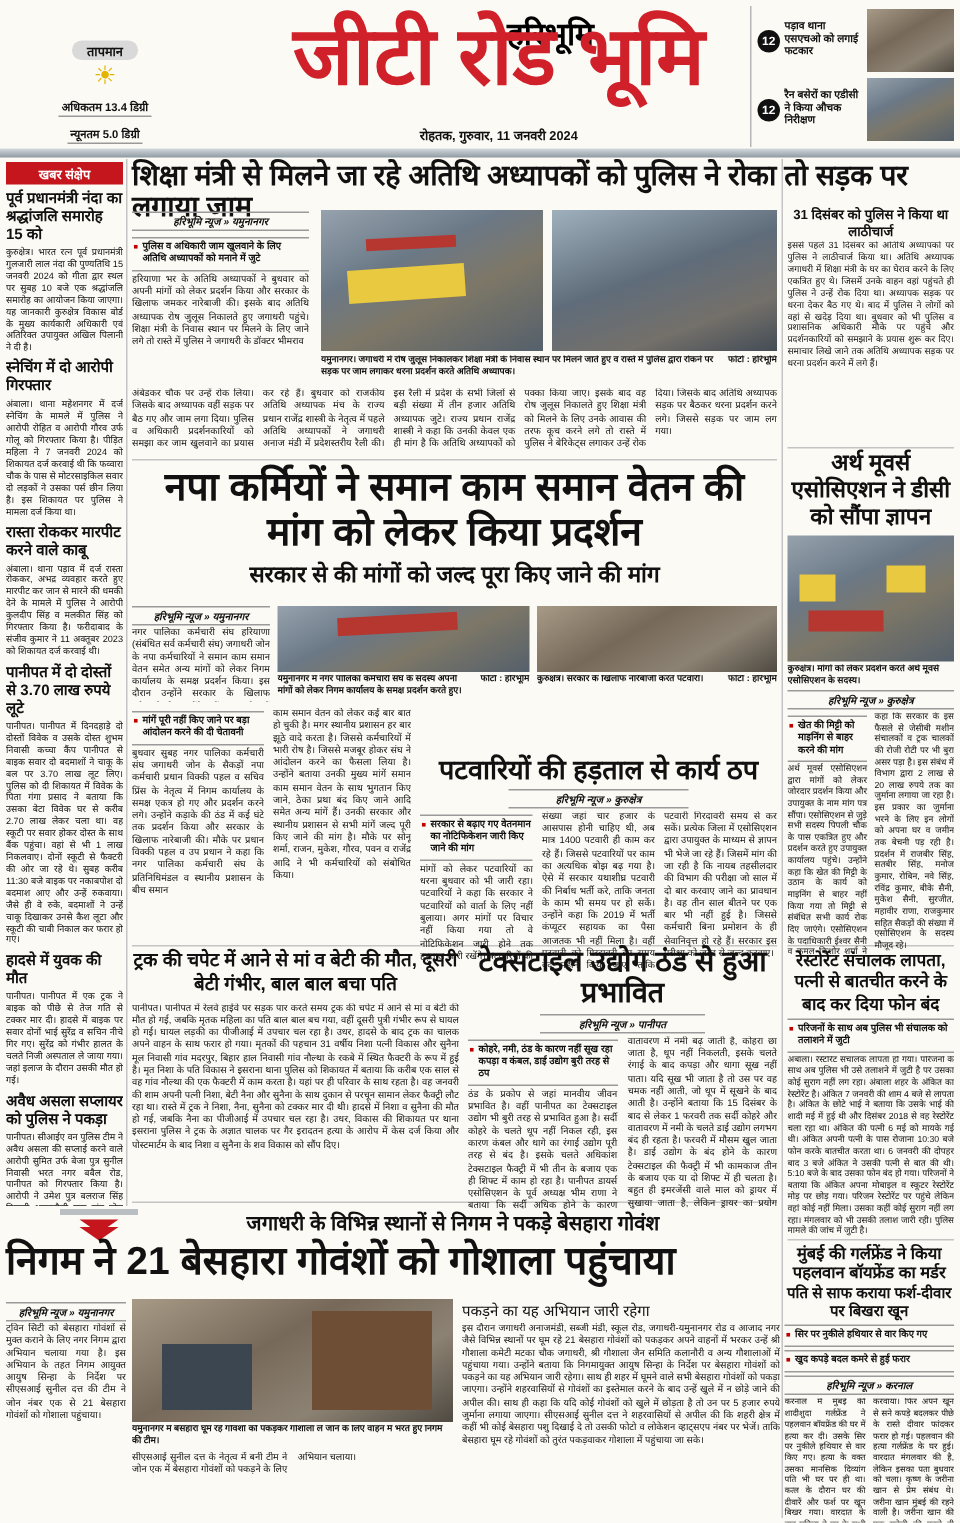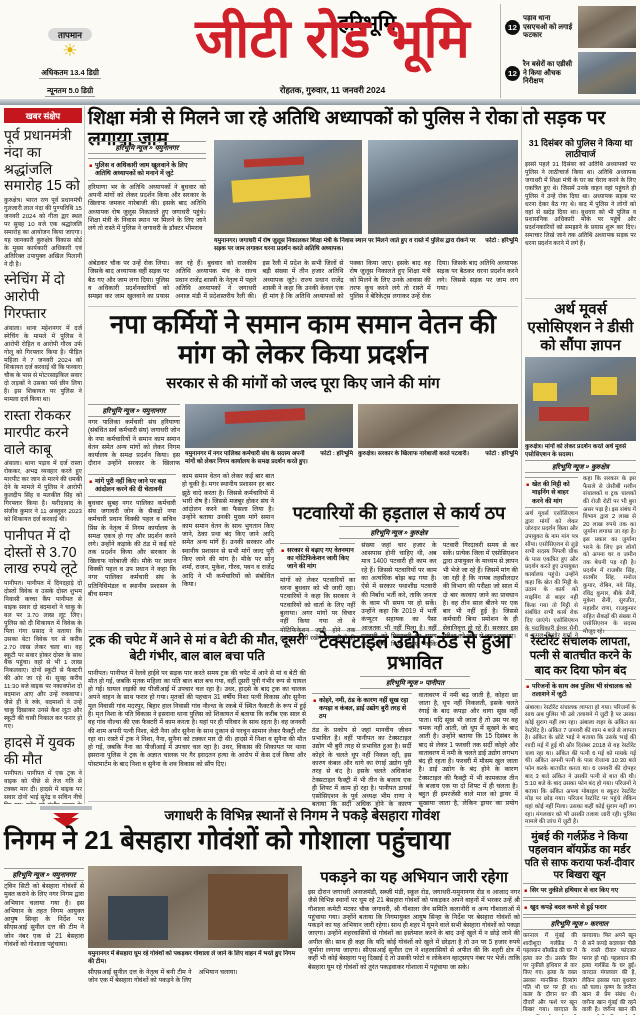--- a/index.html
+++ b/index.html
@@ -41,21 +41,21 @@
   .caption{font-size:6px;font-weight:700;line-height:1.25;overflow:hidden;}
   .credit{float:right;font-weight:800;margin-left:4px;}
   .vline{position:absolute;width:1px;background:#c4c4c4;}
   .hline{position:absolute;height:1px;background:#c4c4c4;}
   
   .sidebar{position:absolute;left:4px;top:108px;width:78px;height:696px;overflow:hidden;}
   .sb-header{background:#c5161d;color:#fff;font-size:8.5px;font-weight:800;text-align:center;
              padding:2px 4px;position:relative;margin-right:0;}
   .sb-flag{position:absolute;right:-8px;top:0;width:0;height:0;border-left:8px solid #8d0e13;
            border-bottom:14px solid transparent;}
-  .sb-title{font-size:14px;font-weight:400;line-height:1.2;margin:4px 0 2px;}
+  .sb-title{font-size:10px;font-weight:700;line-height:1.2;margin:4px 0 2px;}
   .sb-body{font-size:6.1px;line-height:1.3;text-align:justify;}
   
   .top-story{position:absolute;left:88px;top:108px;width:548px;height:196px;}
   .ts-hl{font-size:19px;font-weight:800;line-height:1.1;}
   .ts-byline{position:absolute;left:0;top:33px;width:118px;}
   .ts-intro{position:absolute;left:0;top:48px;width:118px;height:100px;}
   .ts-photo1{position:absolute;left:126px;top:32px;width:148px;height:94px;}
   .ts-photo2{position:absolute;left:280px;top:32px;width:150px;height:94px;}
   .ts-caption{position:absolute;left:126px;top:129px;width:304px;height:20px;}
   .ts-body{position:absolute;left:0;top:151px;width:430px;height:45px;column-count:5;column-gap:6px;}
@@ -106,21 +106,21 @@
   .chev .tri+.tri{margin-top:-4px;}
   .nigam{position:absolute;left:4px;top:806px;width:514px;height:206px;}
   .ng-kicker{margin-left:88px;width:420px;font-size:13.5px;font-weight:800;text-align:center;}
   .ng-hl{font-size:26px;font-weight:800;line-height:1.1;margin-top:2px;}
   .ng-byline{position:absolute;left:0;top:62px;width:80px;}
   .ng-intro{position:absolute;left:0;top:76px;width:80px;height:126px;}
   .ng-photo{position:absolute;left:84px;top:60px;width:214px;height:82px;}
   .ng-cap{position:absolute;left:84px;top:144px;width:214px;height:16px;}
   .ng-cap2{position:absolute;left:84px;top:162px;width:214px;height:42px;column-count:2;column-gap:7px;}
   .ng-sub{position:absolute;left:304px;top:60px;width:212px;}
-  .ng-subhead{font-size:15px;font-weight:700;text-align:center;margin-bottom:2px;}
+  .ng-subhead{font-size:10px;font-weight:400;margin-bottom:2px;}
   .ng-subbody{height:134px;}
 </style>
 </head>
 <body>
 
 <div class="page">
 
   <div class="temp-box">
     <span class="temp-label">तापमान</span>
     <span class="sun">☀</span>

